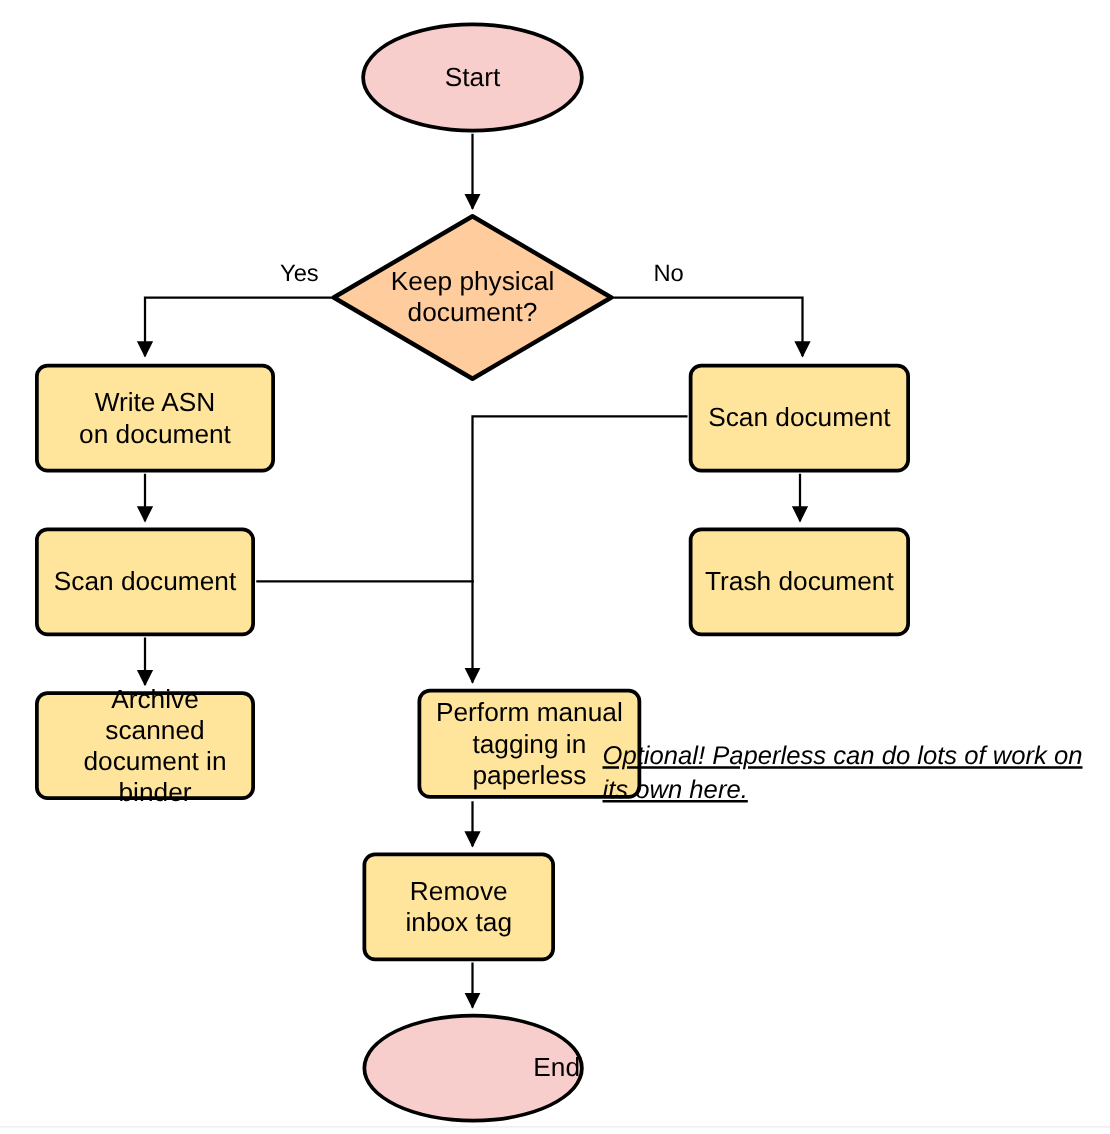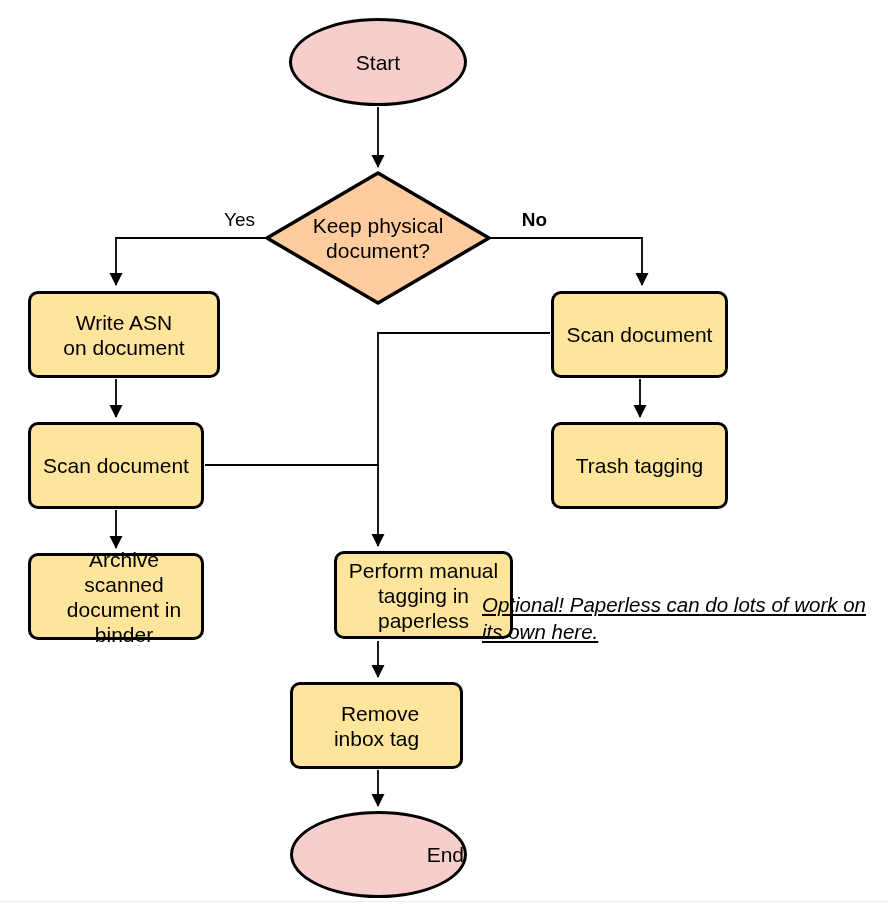--- a/index.html
+++ b/index.html
@@ -110,21 +110,21 @@
 
   <div class="node terminal" style="left:289px; top:18px; width:178px; height:88px;">
     <span>Start</span>
   </div>
 
   <div class="decision-label" style="left:278px; top:203px; width:200px; height:70px;">Keep physical
 document?</div>
 
   <div class="edge-label" style="left:203px; top:209px;">Yes</div>
 
-  <div class="edge-label" style="left:495px; top:209px;font-weight:bold;">No</div>
+  <div class="edge-label" style="left:495px; top:209px;">No</div>
 
   <div class="node process" style="left:28px; top:291px; width:192px; height:87px;">
     <span>Write ASN
 on document</span>
   </div>
 
   <div class="node process" style="left:28px; top:422px; width:176px; height:87px;">
     <span>Scan document</span>
   </div>
 
@@ -132,30 +132,30 @@
     <span>Archive scanned
 document in
 binder</span>
   </div>
 
   <div class="node process" style="left:551px; top:291px; width:177px; height:87px;">
     <span>Scan document</span>
   </div>
 
   <div class="node process" style="left:551px; top:422px; width:177px; height:87px;">
-    <span>Trash tagging</span>
+    <span>Trash document</span>
   </div>
 
   <div class="node process" style="left:290px; top:551px; width:179px; height:88px;margin-left:44px;">
     <span>Perform manual
 tagging in
 paperless</span>
   </div>
 
-  <div class="node process" style="left:290px; top:682px; width:173px; height:87px;text-align:right;">
+  <div class="node process" style="left:290px; top:682px; width:154px; height:87px;">
     <span>Remove
 inbox tag</span>
   </div>
 
   <div class="node terminal" style="left:290px; top:811px; width:177px; height:87px;justify-content:flex-end;">
     <span>End</span>
   </div>
 
   <div class="annotation" style="left:482px; top:591px;">Optional! Paperless can do lots of work on
 its own here.</div>

